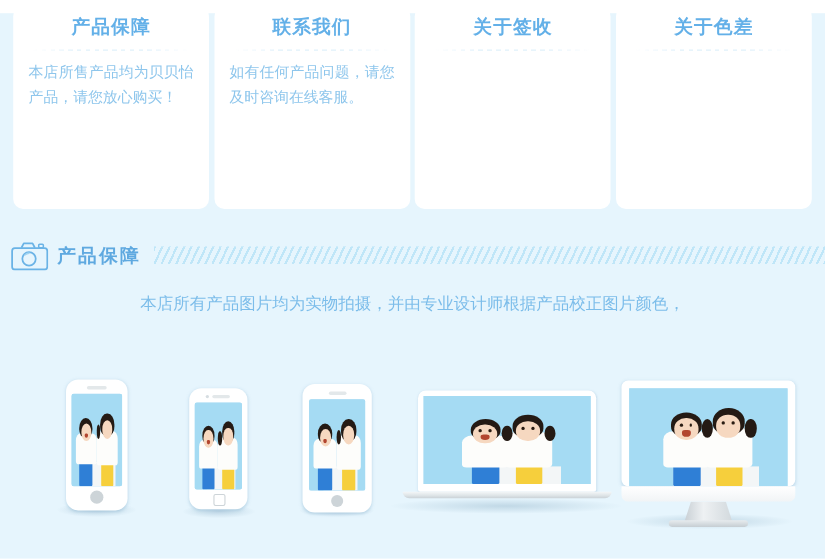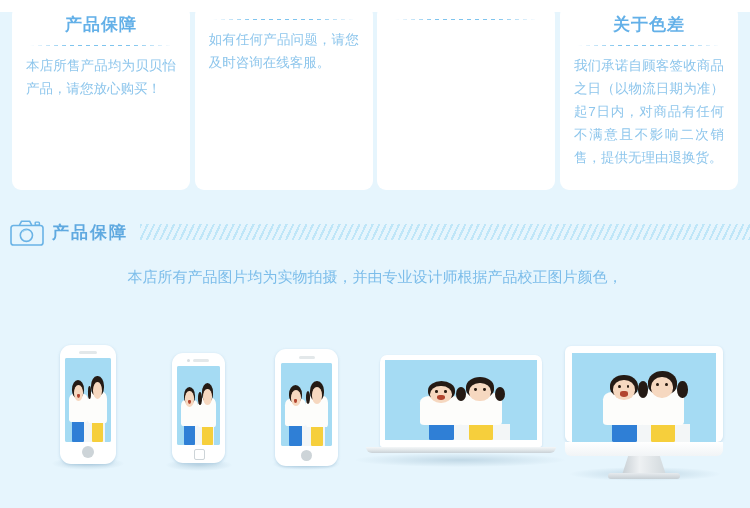--- a/index.html
+++ b/index.html
@@ -200,32 +200,33 @@
 
   <div class="cards">
 
     <div class="card">
       <div class="card-title">产品保障</div>
       <div class="card-divider"></div>
       <div class="card-body">本店所售产品均为贝贝怡产品，请您放心购买！</div>
     </div>
 
     <div class="card">
+      <div class="card-title">联系我们</div>
       <div class="card-divider"></div>
       <div class="card-body">如有任何产品问题，请您及时咨询在线客服。</div>
     </div>
 
     <div class="card">
+      <div class="card-title">关于签收</div>
       <div class="card-divider"></div>
     </div>
 
     <div class="card">
       <div class="card-title">关于色差</div>
       <div class="card-divider"></div>
-      <div class="card-body">我们承诺自顾客签收商品之日（以物流日期为准）起7日内，对商品有任何不满意且不影响二次销售，提供无理由退换货。</div>
     </div>
 
   </div>
 
   <div class="section-head">
     <svg class="cam-icon" viewBox="0 0 34 28">
       <path d="M3.5 7.5 H30.5 A2.6 2.6 0 0 1 33 10.1 V24.4 A2.6 2.6 0 0 1 30.5 27 H3.5 A2.6 2.6 0 0 1 1 24.4 V10.1 A2.6 2.6 0 0 1 3.5 7.5 Z" fill="none" stroke="#6ab3e6" stroke-width="1.6"></path>
       <path d="M9.5 7.2 L11.6 3.2 H19.6 L21.7 7.2" fill="none" stroke="#6ab3e6" stroke-width="1.6" stroke-linejoin="round"></path>
       <rect x="25.2" y="4.1" width="4.2" height="3.2" rx="0.9" fill="none" stroke="#6ab3e6" stroke-width="1.4"></rect>
       <circle cx="16.4" cy="17.3" r="6.1" fill="none" stroke="#6ab3e6" stroke-width="1.6"></circle>

